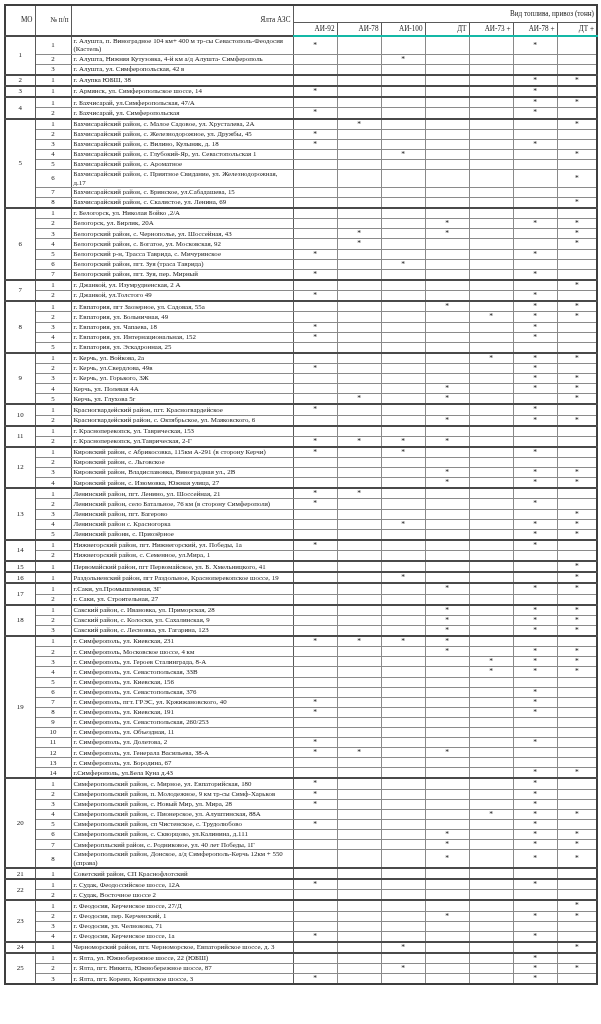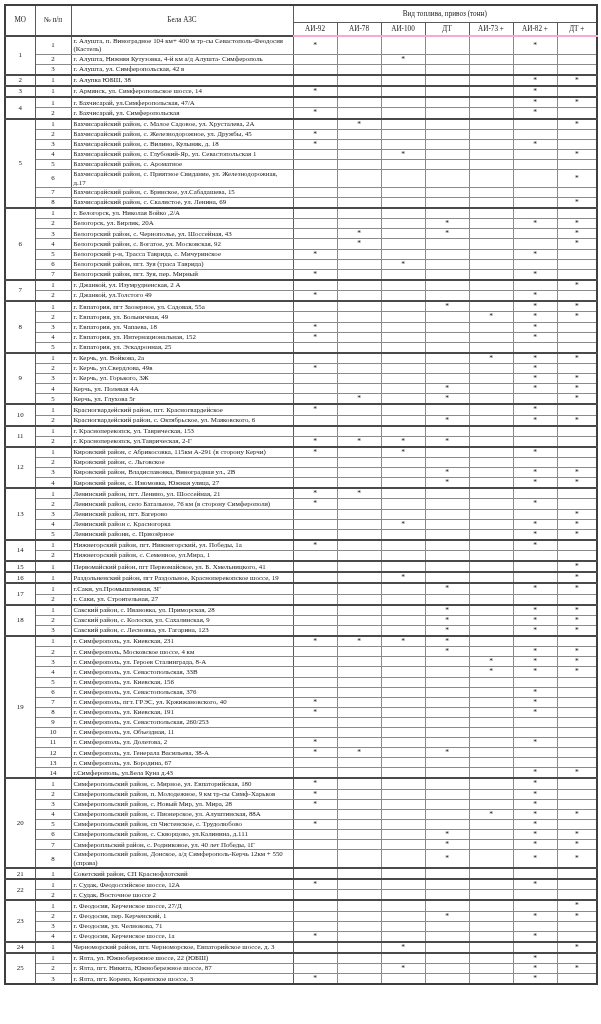--- a/index.html
+++ b/index.html
@@ -25,25 +25,25 @@
     color: #1b1b1b;
     padding: 0 2px;
     font-size: 6.9px;
     line-height: 1.22;
     overflow: hidden;
     vertical-align: middle;
   }
   thead th {
     border: 1px solid #5a5a5a;
     font-weight: normal;
-    text-align: center;
+    text-align: right;
     font-size: 7.2px;
   }
   thead tr.top th { height: 16px; }
-  thead tr.sub th { height: 12px; border-bottom: 2px solid #f9a8d4; margin-left: 34px; }
+  thead tr.sub th { height: 12px; border-bottom: 2px solid #14b8a6; margin-left: 34px; }
   td { height: 9px; }
   td.mo, td.num {
     text-align: center;
     border-left: 1px solid #5a5a5a;
     border-right: 1px solid #5a5a5a;
   }
   td.addr {
     text-align: left;
     border-left: 1px solid #5a5a5a;
     border-right: 1px solid #5a5a5a;
@@ -68,30 +68,30 @@
         <col style="width:44px">
         <col style="width:44px">
       <col style="width:44px">
         <col style="width:44px">
         <col>
     </colgroup>
     <thead>
       <tr class="top">
         <th rowspan="2">МО</th>
         <th rowspan="2">№ п/п</th>
-        <th rowspan="2">Бела АЗС</th>
+        <th rowspan="2">Ялта АЗС</th>
         <th colspan="7">Вид топлива, привоз (тонн)</th>
       </tr>
       <tr class="sub" id="fuel-header-row">
           <th>АИ-92</th>
           <th>АИ-78</th>
           <th>АИ-100</th>
           <th>ДТ</th>
           <th>АИ-73 +</th>
-          <th>АИ-82 +</th>
+          <th>АИ-78 +</th>
           <th>ДТ +</th>
         </tr>
     </thead>
     <tbody id="table-body">
         <tr class="group-start">
           <td rowspan="3" class="mo">1</td>
           <td class="num">1</td>
           <td class="addr">г. Алушта, п. Виноградное 104 км+ 400 м тр-сы Севастополь-Феодосия (Кастель)</td>
           <td class="mark">*</td>
           <td class="mark"></td>

